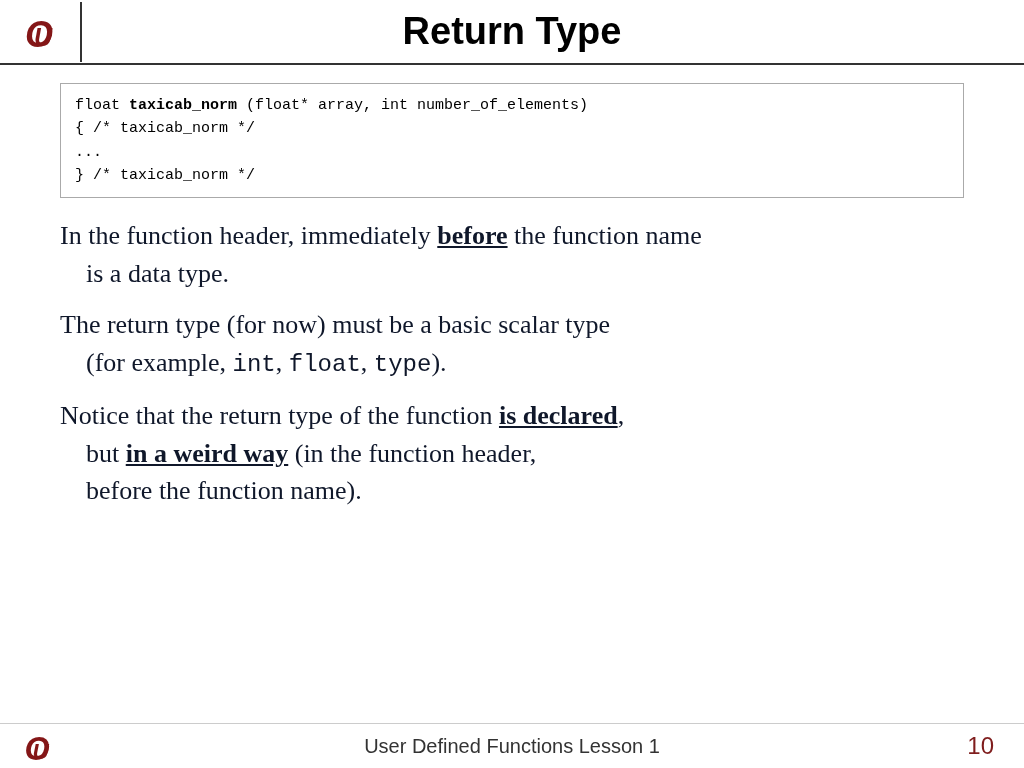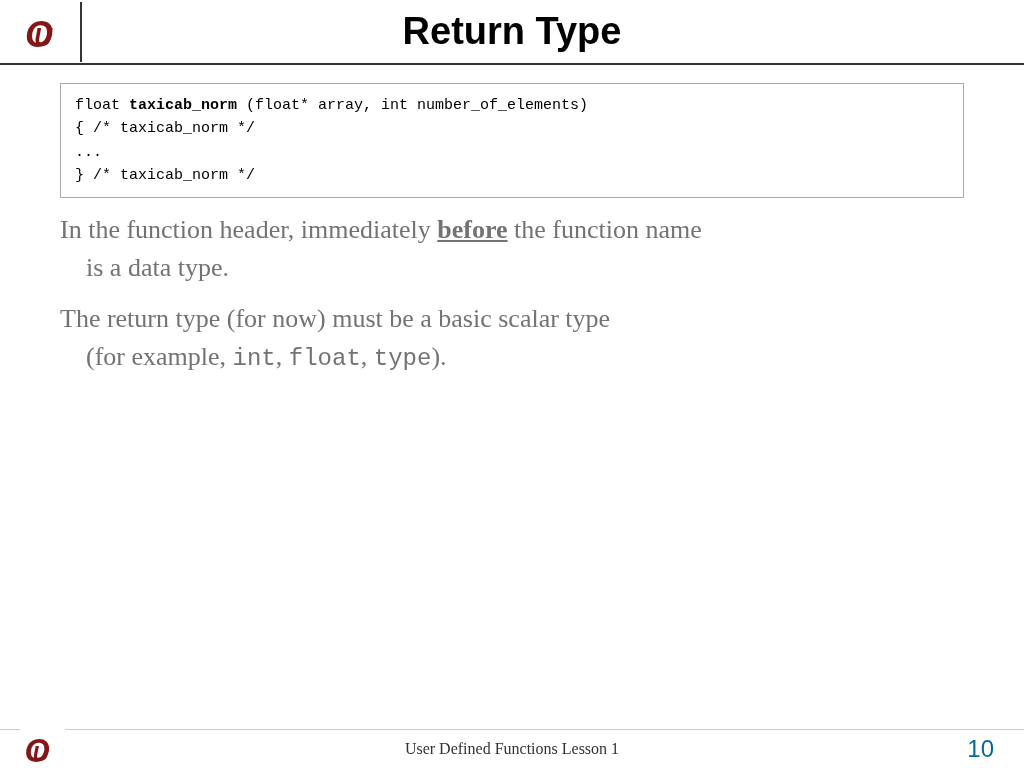--- a/index.html
+++ b/index.html
@@ -59,34 +59,34 @@
       padding: 18px 60px 10px 60px;
     }
 
     
     .code-block {
       font-family: 'Courier New', Courier, monospace;
       font-size: 15px;
       color: #000;
       border: 1px solid #aaa;
       padding: 10px 14px;
-      margin-bottom: 13px;
+      margin-bottom: 19px;
       background: #fff;
       line-height: 1.55;
     }
 
     .code-block .fn-name {
       font-weight: bold;
     }
 
     
     .para {
       font-size: 26px;
       line-height: 1.45;
-      color: #737373;
+      color: #0f172a;
       margin-bottom: 14px;
       font-family: Georgia, 'Times New Roman', serif;
     }
 
     .para .bold-underline {
       font-weight: bold;
       text-decoration: underline;
     }
 
     .para .italic-bold {
@@ -113,32 +113,32 @@
     }
 
     .footer-logo {
       position: absolute;
       left: 20px;
       width: 45px;
       height: 45px;
     }
 
     .footer-text {
-      font-size: 16px;
-      font-family: Liberation Serif, serif;
+      font-size: 20px;
+      font-family: Liberation Sans, sans-serif;
       color: #333;
       line-height: 1.4;
     }
 
     .footer-page {
       position: absolute;
       right: 30px;
       font-size: 24px;
       font-family: Arial, Helvetica, sans-serif;
-      color: #0369a1;
+      color: #7f1d1d;
     }
   </style>
 </head>
 <body>
 
 <div class="header">
   <div class="logo-area">
 
     <svg class="logo-img" viewBox="0 0 100 100" xmlns="http://www.w3.org/2000/svg">
       <rect width="100" height="100" fill="white"></rect>
@@ -164,20 +164,23 @@
 
   <div class="para">
     <span>In the function header, immediately </span><span class="bold-underline">before</span><span> the function name<br>&nbsp;&nbsp;&nbsp;&nbsp;is a data type.</span>
   </div>
 
 
   <div class="para">
     <span>The return type (for now) must be a basic scalar type<br>&nbsp;&nbsp;&nbsp;&nbsp;(for example, </span><code>int</code><span>, </span><code>float</code><span>, </span><code>type</code><span>).</span>
   </div>
 
+  <div class="para">
+    <span>Notice that the return type of the function </span><span class="bold-underline">is declared</span><span>,<br>&nbsp;&nbsp;&nbsp;&nbsp;but </span><span class="bold-underline">in a weird way</span><span> (in the function header,<br>&nbsp;&nbsp;&nbsp;&nbsp;before the function name).</span>
+  </div>
 
 </div>
 
 <div class="footer">
   <svg class="footer-logo" viewBox="0 0 100 100" xmlns="http://www.w3.org/2000/svg">
     <rect width="100" height="100" fill="white"></rect>
     <text x="10" y="80" font-family="Arial Black, Arial" font-weight="900" font-size="72" fill="#841617" font-style="italic">O</text>
     <text x="28" y="78" font-family="Arial Black, Arial" font-weight="900" font-size="50" fill="#841617" font-style="italic">U</text>
   </svg>
   <div class="footer-text">

